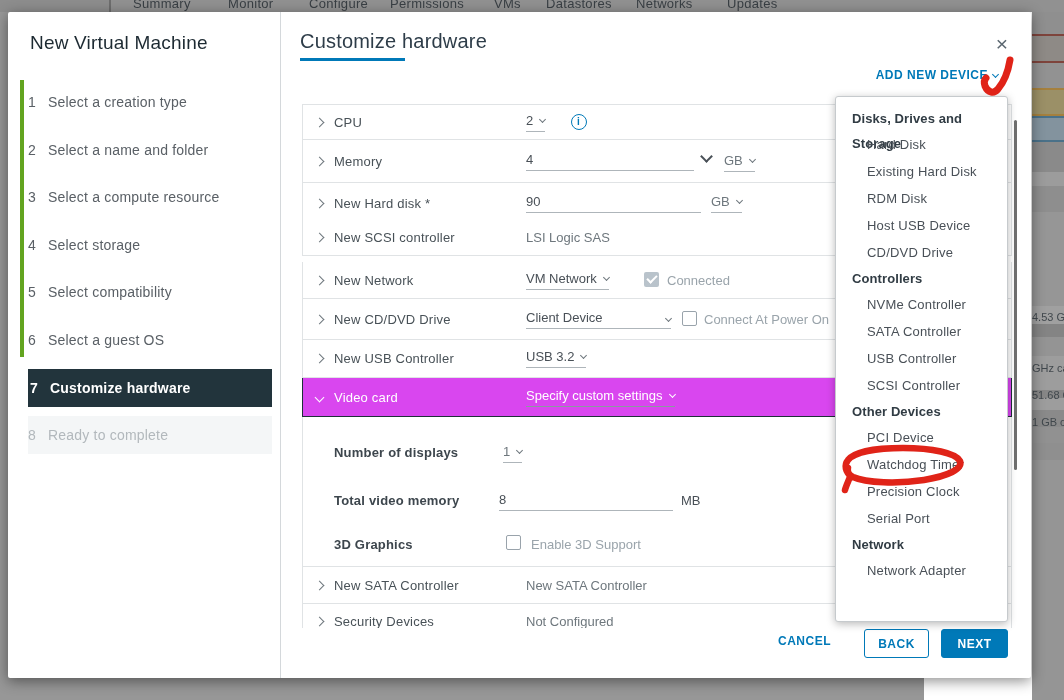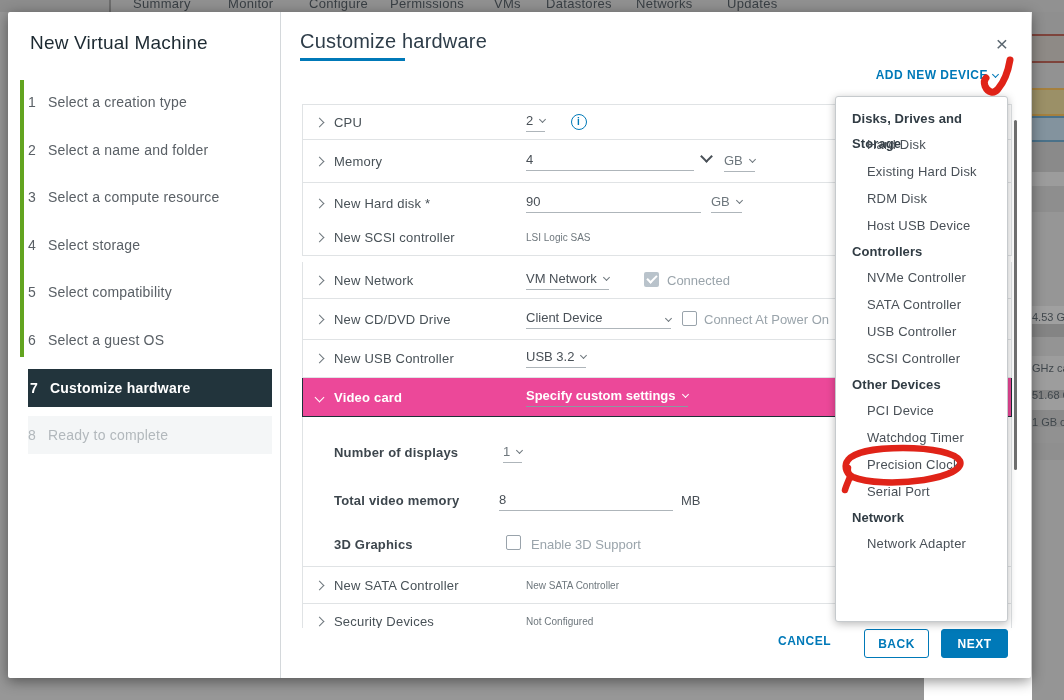--- a/index.html
+++ b/index.html
@@ -52,26 +52,26 @@
   .chev.tiny { width:5px; height:5px; margin-left:7px; margin-bottom:3px; }
   .chev.white { border-color:#fff; }
   .chev.blue { width:5px; height:5px; border-color:#0079b8; margin-left:5px; margin-bottom:2px; transform:rotate(45deg); }
 
   
   .hwlist { position:absolute; top:104px; left:302px; width:710px; height:524px; overflow:hidden; }
   .row { position:absolute; left:0; width:710px; display:flex; align-items:center; padding-left:13px;
          border:1px solid #e0e3e5; border-top:none; background:#fff; }
   .row.first { border-top:1px solid #e0e3e5; }
   .row .rlabel { margin-left:11px; font-size:13px; color:#485157; letter-spacing:.2px; }
-  .row.dark { background:#ec4899; border-color:#1d3038;font-weight:bold; }
+  .row.dark { background:#d946ef; border-color:#1d3038; }
   .row.dark .rlabel { color:#fff; }
   .ctl { position:absolute; font-size:13px; color:#495057; }
   .u { border-bottom:1px solid #aeb5ba; padding-bottom:3px; }
   .sel { cursor:pointer; }
-  .valtext { position:absolute; font-size:10px; color:#6e777d; }
+  .valtext { position:absolute; font-size:13px; color:#6e777d; }
   .unit { position:absolute; font-size:13px; color:#6e777d; cursor:pointer; border-bottom:1px solid #aeb5ba; padding-bottom:3px; }
   .info-icon { position:absolute; left:268px; top:50%; margin-top:-8px; width:16px; height:16px; border:1.6px solid #0079b8;
                border-radius:50%; }
   .info-icon::after { content:"i"; position:absolute; left:0; top:0; width:13px; height:13px; text-align:center;
                font-size:10px; line-height:13px; color:#0079b8; font-weight:700; }
   .cb { position:absolute; width:15px; height:15px; border-radius:2px; top:50%; margin-top:-8px; cursor:pointer; }
   .cb.unchecked { border:1px solid #99a3ab; background:#fff; }
   .cb.checked-disabled { background:#b9c3cb; }
   .cb.checked-disabled::after { content:""; position:absolute; left:3px; top:3px; width:8px; height:4px;
       border-left:2px solid #fff; border-bottom:2px solid #fff; transform:rotate(-45deg); }
@@ -252,20 +252,21 @@
   </div>
 
   <div class="scroll-thumb"></div>
 
   <div class="menu">
     <div class="mhead">Disks, Drives and Storage</div>
     <div class="mitem">Hard Disk</div>
     <div class="mitem">Existing Hard Disk</div>
     <div class="mitem">RDM Disk</div>
     <div class="mitem">Host USB Device</div>
+    <div class="mitem">CD/DVD Drive</div>
     <div class="mhead">Controllers</div>
     <div class="mitem">NVMe Controller</div>
     <div class="mitem">SATA Controller</div>
     <div class="mitem">USB Controller</div>
     <div class="mitem">SCSI Controller</div>
     <div class="mhead">Other Devices</div>
     <div class="mitem">PCI Device</div>
     <div class="mitem">Watchdog Timer</div>
     <div class="mitem">Precision Clock</div>
     <div class="mitem">Serial Port</div>

